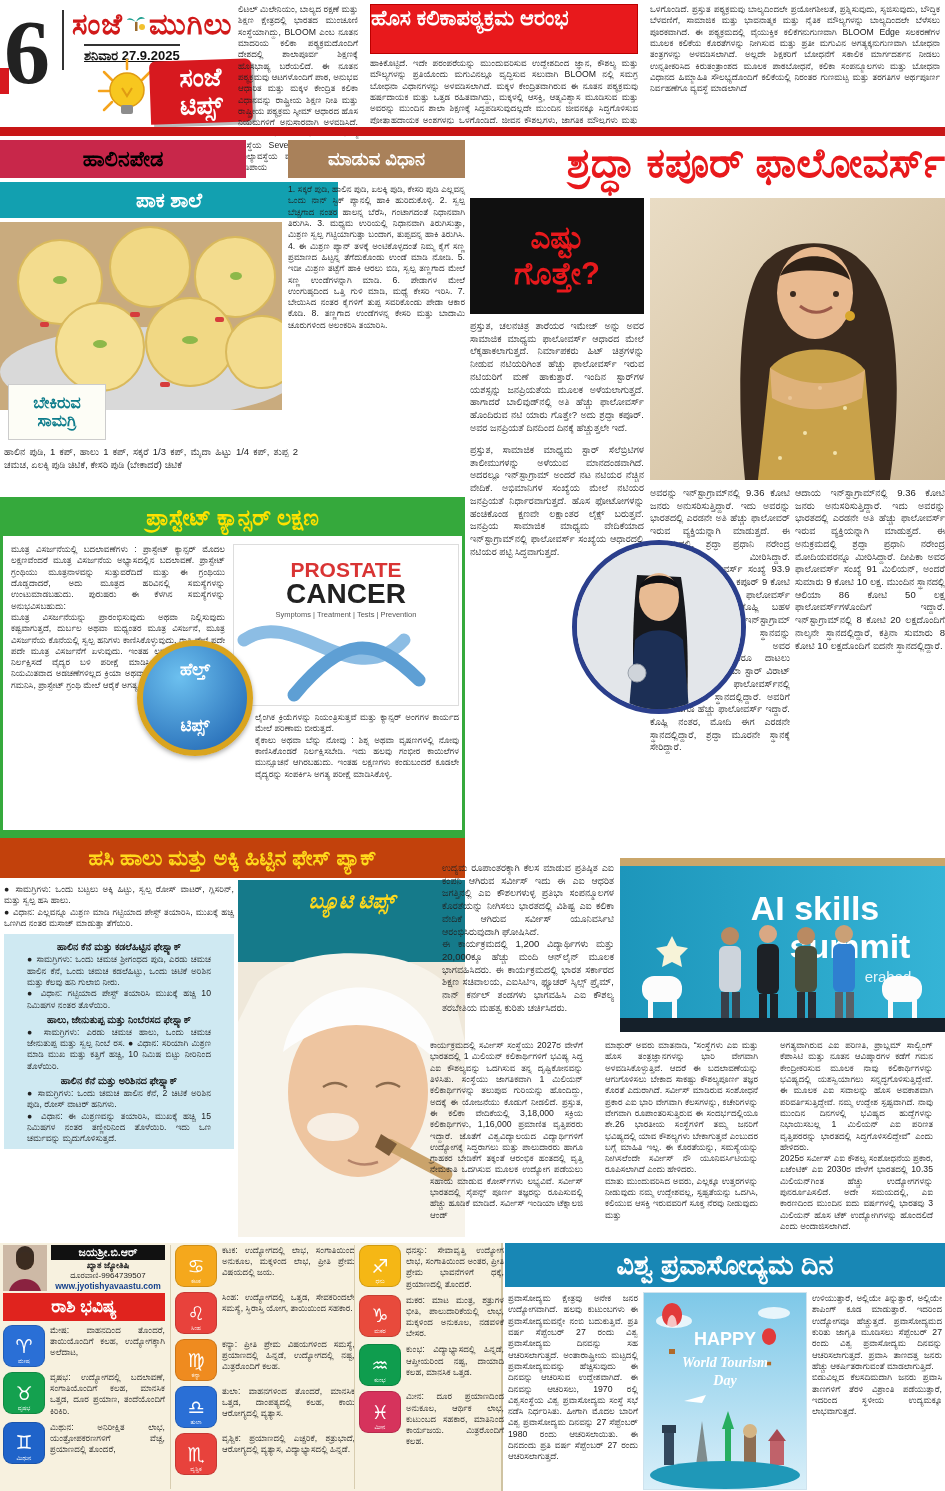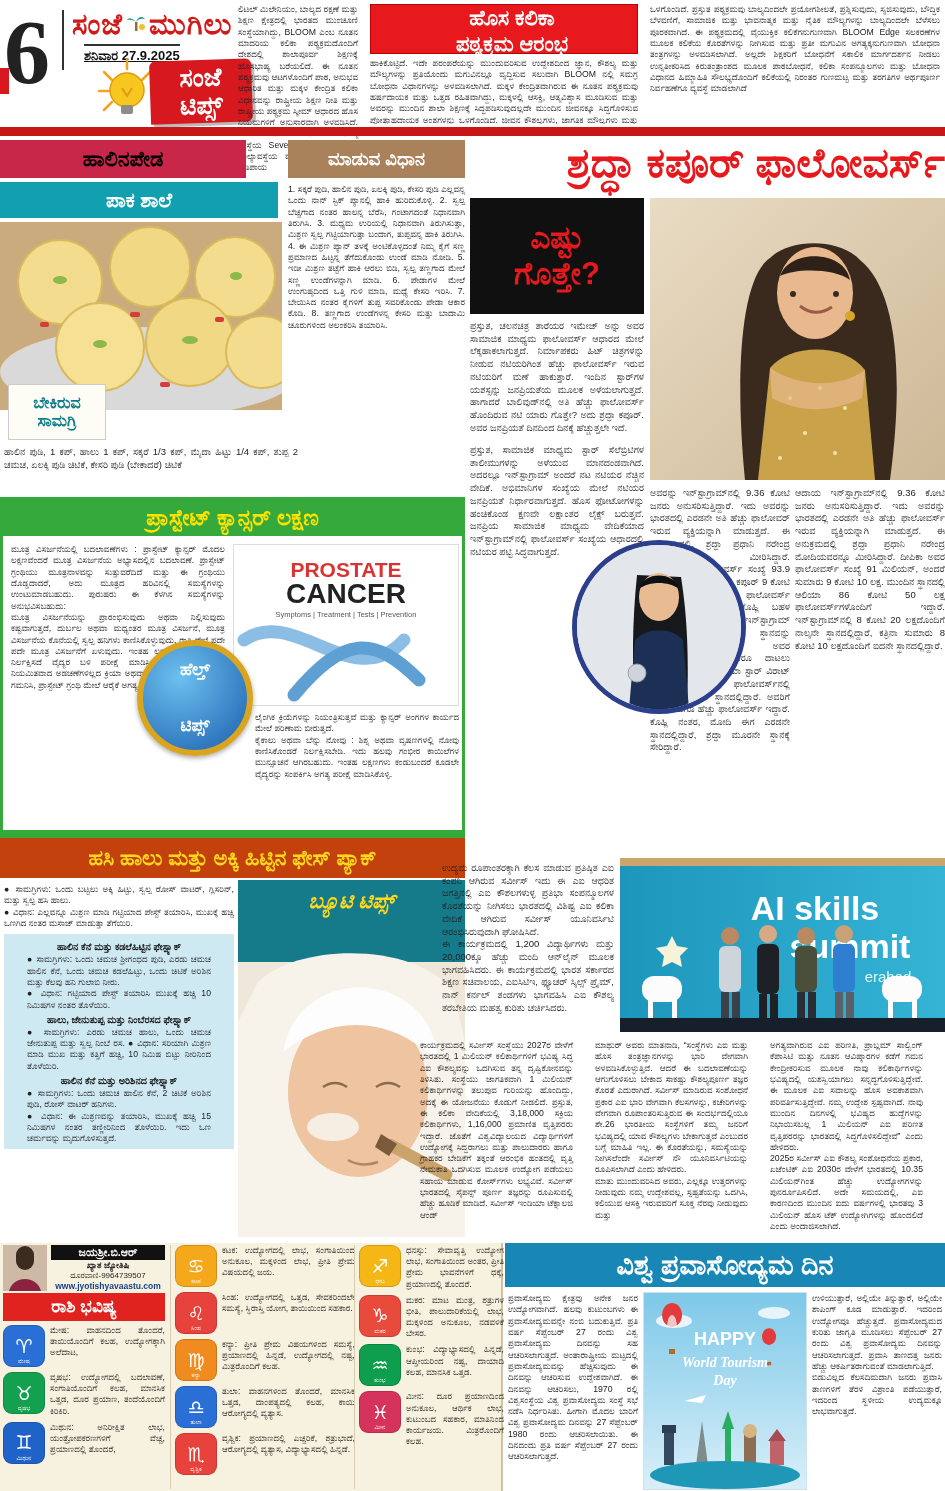--- a/index.html
+++ b/index.html
@@ -9,21 +9,21 @@
   .txt{font-size:9.5px;line-height:1.34;text-align:justify;color:#222;white-space:pre-line;}
   .txt-sm{font-size:8.7px;line-height:1.3;text-align:justify;color:#222;white-space:pre-line;}
   .bar{display:flex;align-items:center;justify-content:center;font-weight:bold;}
   .pgnum{font-family:"Liberation Serif","DejaVu Serif",serif;font-size:92px;font-weight:bold;color:#222;line-height:1;}
   .paper-name{color:#d11a1a;font-weight:bold;font-size:29px;letter-spacing:1px;}
   .date-line{font-size:13px;font-weight:bold;color:#111;border-top:2px solid #333;padding-top:2px;}
   .tips-box{background:#d7191f;color:#fff;font-weight:bold;text-align:center;border-radius:6px 6px 6px 0;
             transform:rotate(-2deg);box-shadow:3px 3px 0 #bbb;padding:4px 10px;}
   .tips-box div{font-size:25px;line-height:1.1;}
   .red-head-box{background:#e8191c;color:#fff;font-weight:bold;text-align:center;font-size:21px;line-height:1.25;
-                display:flex;flex-direction:column;justify-content:space-between;border:1px solid #b00;padding-left:16px;}
+                display:flex;flex-direction:row;justify-content:flex-start;border:1px solid #b00;}
   .col-flex{display:flex;gap:12px;}
   .headline-red{color:#e8191c;font-weight:bold;font-size:41px;text-align:right;line-height:1.05;letter-spacing:0;}
   .knowbox{background:#101010;display:flex;flex-direction:column;align-items:center;justify-content:center;}
   .knowbox div{color:#e8191c;font-weight:bold;font-size:31px;line-height:1.15;}
   .ai-headline{color:#0c0c0c;font-weight:bold;font-size:26px;text-align:center;line-height:1.2;}
   .blue-panel{background:#cfe9f2;padding:4px 23px;}
   .sub-title{font-weight:bold;font-size:9.6px;text-align:center;color:#111;margin:3px 0 1px;}
   .zod{display:flex;gap:5px;margin-bottom:5px;align-items:flex-start;}
   .zicon{flex:0 0 auto;width:40px;height:40px;border-radius:9px;position:relative;display:flex;align-items:center;justify-content:center;
          color:#fff;font-size:19px;border:1px solid rgba(0,0,0,.15);}
@@ -86,21 +86,21 @@
         <div class="txt-sm" style="flex:1;overflow:hidden;">ಹಾಕಿಕೊಟ್ಟಿದೆ. ಇದೇ ಪರಂಪರೆಯನ್ನು ಮುಂದುವರಿಸುವ ಉದ್ದೇಶದಿಂದ ಜ್ಞಾನ, ಕೌಶಲ್ಯ ಮತ್ತು ಮೌಲ್ಯಗಳನ್ನು ಪ್ರತಿಯೊಂದು ಮಗುವಿನಲ್ಲೂ ವೃದ್ಧಿಸುವ ಸಲುವಾಗಿ BLOOM ನಲ್ಲಿ ಸಮಗ್ರ ಬೋಧನಾ ವಿಧಾನಗಳನ್ನು ಅಳವಡಿಸಲಾಗಿದೆ. ಮಕ್ಕಳ ಕೇಂದ್ರಿತವಾಗಿರುವ ಈ ನೂತನ ಪಠ್ಯಕ್ರಮವು ಹರ್ಷದಾಯಕ ಮತ್ತು ಒತ್ತಡ ರಹಿತವಾಗಿದ್ದು, ಮಕ್ಕಳಲ್ಲಿ ಆಸಕ್ತಿ, ಆತ್ಮವಿಶ್ವಾಸ ಮೂಡಿಸುವ ಮತ್ತು ಅವರನ್ನು ಮುಂದಿನ ಶಾಲಾ ಶಿಕ್ಷಣಕ್ಕೆ ಸಿದ್ಧಪಡಿಸುವುದಲ್ಲದೇ ಮುಂದಿನ ಜೀವನಕ್ಕೂ ಸಿದ್ಧಗೊಳಿಸುವ ಪ್ರೋತ್ಸಾಹದಾಯಕ ಅಂಶಗಳನ್ನು ಒಳಗೊಂಡಿದೆ. ಜೀವನ ಕೌಶಲ್ಯಗಳು, ಜಾಗತಿಕ ಮೌಲ್ಯಗಳು ಮತ್ತು ಉತ್ತಮ ಹವ್ಯಾಸಗಳು ಹಾಗೂ ದೈನಂದಿನ ಅನುಭವಗಳನ್ನು ಯಾವುದೇ ಪ್ರಯಾಸವಿಲ್ಲದೇ ಕಲಿಸುವ ಬಹುಮುಖಿ ಬೋಧನಾ ವಿಧಾನವನ್ನು ಇದು</div>
       </div>
       <div class="txt-sm" style="flex:1;">ಒಳಗೊಂಡಿದೆ. ಪ್ರಸ್ತುತ ಪಠ್ಯಕ್ರಮವು ಬಾಲ್ಯದಿಂದಲೇ ಪ್ರಯೋಗಶೀಲತೆ, ಪ್ರಶ್ನಿಸುವುದು, ಸೃಜಿಸುವುದು, ಬೌದ್ಧಿಕ ಬೆಳವಣಿಗೆ, ಸಾಮಾಜಿಕ ಮತ್ತು ಭಾವನಾತ್ಮಕ ಮತ್ತು ನೈತಿಕ ಮೌಲ್ಯಗಳನ್ನು ಬಾಲ್ಯದಿಂದಲೇ ಬೆಳೆಸಲು ಪೂರಕವಾಗಿದೆ. ಈ ಪಠ್ಯಕ್ರಮದಲ್ಲಿ ವೈಯುಕ್ತಿಕ ಕಲಿಕೆಗನುಗುಣವಾಗಿ BLOOM Edge ಸಲಕರಣೆಗಳ ಮೂಲಕ ಕಲಿಕೆಯ ಕೊರತೆಗಳನ್ನು ನೀಗಿಸುವ ಮತ್ತು ಪ್ರತೀ ಮಗುವಿನ ಅಗತ್ಯಕ್ಕನುಗುಣವಾಗಿ ಬೋಧನಾ ತಂತ್ರಗಳನ್ನು ಅಳವಡಿಸಲಾಗಿದೆ. ಅಲ್ಲದೇ ಶಿಕ್ಷಕರಿಗೆ ಬೋಧನೆಗೆ ಸಕಾಲಿಕ ಮಾರ್ಗದರ್ಶನ ನೀಡಲು ಉನ್ನತೀಕರಿಸಿದ ಕಿರುತಂತ್ರಾಂಶದ ಮೂಲಕ ಪಾಠಬೋಧನೆ, ಕಲಿಕಾ ಸಂಪನ್ಮೂಲಗಳು ಮತ್ತು ಬೋಧನಾ ವಿಧಾನದ ಹಿಮ್ಮಾಹಿತಿ ಸೌಲಭ್ಯದೊಂದಿಗೆ ಕಲಿಕೆಯಲ್ಲಿ ನಿರಂತರ ಗುಣಮಟ್ಟ ಮತ್ತು ತರಗತಿಗಳ ಅರ್ಥಪೂರ್ಣ ನಿರ್ವಹಣೆಗೂ ವ್ಯವಸ್ಥೆ ಮಾಡಲಾಗಿದೆ</div>
     </div>
   </div>
 
   <div class="abs" style="left:0;top:127px;width:945px;height:9px;background:#c81616;"></div>
 
   <div class="abs bar" style="left:0;top:140px;width:246px;height:38px;background:#c8274a;color:#000000;font-size:21px;">ಹಾಲಿನಪೇಡ</div>
   <div class="abs bar" style="left:288px;top:140px;width:177px;height:38px;background:#a9815a;color:#fff;font-size:18px;">ಮಾಡುವ ವಿಧಾನ</div>
-  <div class="abs bar" style="left:0;top:182px;width:278px;height:36px;background:#12a0b0;color:#fff;font-size:20px;">ಪಾಕ ಶಾಲೆ</div>
+  <div class="abs bar" style="left:0;top:182px;width:338px;height:36px;background:#12a0b0;color:#fff;font-size:20px;">ಪಾಕ ಶಾಲೆ</div>
 
   <div class="abs" style="left:0;top:222px;width:282px;height:188px;">
     <svg width="282" height="188" viewBox="0 0 282 188">
       <rect width="282" height="188" fill="#c9ab7e"></rect>
       <ellipse cx="150" cy="150" rx="150" ry="45" fill="#d9d9d9"></ellipse>
       <g stroke="#d9b95c" stroke-width="2">
         <circle cx="60" cy="60" r="42" fill="#f3dc8e"></circle>
           <circle cx="150" cy="45" r="40" fill="#f1d884"></circle>
         <circle cx="235" cy="55" r="40" fill="#f3dc8e"></circle>
           <circle cx="100" cy="125" r="44" fill="#f5e094"></circle>
@@ -271,21 +271,21 @@
           <rect x="177" y="134" width="8" height="28" fill="#2a2d33"></rect>
           <rect x="188" y="134" width="8" height="28" fill="#2a2d33"></rect>
         <circle cx="224" cy="76" r="9" fill="#caa076"></circle>
           <rect x="213" y="86" width="22" height="48" rx="6" fill="#2f7fd0"></rect>
           <rect x="215" y="134" width="8" height="28" fill="#5a6066"></rect>
           <rect x="226" y="134" width="8" height="28" fill="#5a6066"></rect>
       </g>
       <rect y="160" width="325" height="14" fill="#15202a"></rect>
     </svg>
   </div>
-  <div class="abs col-flex" style="left:420px;top:1040px;width:503px;height:198px;gap:22px;">
+  <div class="abs col-flex" style="left:430px;top:1040px;width:503px;height:198px;gap:22px;">
     <div class="txt-sm" style="flex:1;">ಕಾರ್ಯಕ್ರಮದಲ್ಲಿ ಸರ್ವೀಸ್ ಸಂಸ್ಥೆಯು 2027ರ ವೇಳೆಗೆ ಭಾರತದಲ್ಲಿ 1 ಮಿಲಿಯನ್ ಕಲಿಕಾರ್ಥಿಗಳಿಗೆ ಭವಿಷ್ಯ ಸಿದ್ಧ ಎಐ ಕೌಶಲ್ಯವನ್ನು ಒದಗಿಸುವ ತನ್ನ ದೃಷ್ಟಿಕೋನವನ್ನು ತಿಳಿಸಿತು. ಸಂಸ್ಥೆಯು ಜಾಗತಿಕವಾಗಿ 1 ಮಿಲಿಯನ್ ಕಲಿಕಾರ್ಥಿಗಳನ್ನು ತಲುಪುವ ಗುರಿಯನ್ನು ಹೊಂದಿದ್ದು, ಅದಕ್ಕೆ ಈ ಯೋಜನೆಯು ಕೊಡುಗೆ ನೀಡಲಿದೆ. ಪ್ರಸ್ತುತ, ಈ ಕಲಿಕಾ ವೇದಿಕೆಯಲ್ಲಿ 3,18,000 ಸಕ್ರಿಯ ಕಲಿಕಾರ್ಥಿಗಳು, 1,16,000 ಪ್ರಮಾಣಿತ ವೃತ್ತಿಪರರು ಇದ್ದಾರೆ. ಜೊತೆಗೆ ವಿಶ್ವವಿದ್ಯಾಲಯದ ವಿದ್ಯಾರ್ಥಿಗಳಿಗೆ ಉದ್ಯೋಗಕ್ಕೆ ಸಿದ್ಧರಾಗಲು ಮತ್ತು ಪಾಲುದಾರರು ಹಾಗೂ ಗ್ರಾಹಕರ ಬೇಡಿಕೆಗೆ ತಕ್ಕಂತೆ ಆರಂಭಿಕ ಹಂತದಲ್ಲಿ ವೃತ್ತಿ ನೇಮಕಾತಿ ಒದಗಿಸುವ ಮೂಲಕ ಉದ್ಯೋಗ ಪಡೆಯಲು ಸಹಾಯ ಮಾಡುವ ಕೋರ್ಸ್‌ಗಳು ಲಭ್ಯವಿವೆ. ಸರ್ವೀಸ್ ಭಾರತದಲ್ಲಿ ಸೈಪನ್ಸ್ ಪೂರ್ಣ ತಜ್ಞರನ್ನು ರೂಪಿಸುವಲ್ಲಿ ಹೆಚ್ಚು ಹೂಡಿಕೆ ಮಾಡಿದೆ. ಸರ್ವೀಸ್ ಇಂಡಿಯಾ ಟೆಕ್ನಾಲಜಿ ಆಂಡ್</div>
     <div class="txt-sm" style="flex:1;">ಮಾಥುರ್ ಅವರು ಮಾತನಾಡಿ, “ಸಂಸ್ಥೆಗಳು ಎಐ ಮತ್ತು ಹೊಸ ತಂತ್ರಜ್ಞಾನಗಳನ್ನು ಭಾರಿ ವೇಗವಾಗಿ ಅಳವಡಿಸಿಕೊಳ್ಳುತ್ತಿವೆ. ಆದರೆ ಈ ಬದಲಾವಣೆಯನ್ನು ಆಗುಗೊಳಿಸಲು ಬೇಕಾದ ಸಾಕಷ್ಟು ಕೌಶಲ್ಯಪೂರ್ಣ ತಜ್ಞರ ಕೊರತೆ ಎದುರಾಗಿದೆ. ಸರ್ವೀಸ್ ಮಾಡಿರುವ ಸಂಶೋಧನೆ ಪ್ರಕಾರ ಎಐ ಭಾರಿ ವೇಗವಾಗಿ ಕೆಲಸಗಳನ್ನು, ಕಚೇರಿಗಳನ್ನು ವೇಗವಾಗಿ ರೂಪಾಂತರಿಸುತ್ತಿರುವ ಈ ಸಂದರ್ಭದಲ್ಲಿಯೂ ಶೇ.26 ಭಾರತೀಯ ಸಂಸ್ಥೆಗಳಿಗೆ ತಮ್ಮ ಜನರಿಗೆ ಭವಿಷ್ಯದಲ್ಲಿ ಯಾವ ಕೌಶಲ್ಯಗಳು ಬೇಕಾಗುತ್ತವೆ ಎಂಬುದರ ಬಗ್ಗೆ ಮಾಹಿತಿ ಇಲ್ಲ. ಈ ಕೊರತೆಯನ್ನು, ಸಮಸ್ಯೆಯನ್ನು ನೀಗಿಸಲೆಂದೇ ಸರ್ವೀಸ್ ನೌ ಯೂನಿವರ್ಸಿಟಿಯನ್ನು ರೂಪಿಸಲಾಗಿದೆ ಎಂದು ಹೇಳಿದರು.
 ಮಾತು ಮುಂದುವರಿಸಿದ ಅವರು, ಎಲ್ಲಕ್ಕೂ ಉತ್ತರಗಳನ್ನು ನೀಡುವುದು ನಮ್ಮ ಉದ್ದೇಶವಲ್ಲ, ಸ್ಪಷ್ಟತೆಯನ್ನು ಒದಗಿಸಿ, ಕಲಿಯುವ ಆಸಕ್ತಿ ಇರುವವರಿಗೆ ಸೂಕ್ತ ನೆರವು ನೀಡುವುದು ಮತ್ತು</div>
     <div class="txt-sm" style="flex:1;">ಅಗತ್ಯವಾಗಿರುವ ಎಐ ಪರಿಣತಿ, ಪ್ರಾಬ್ಲಮ್ ಸಾಲ್ವಿಂಗ್ ಕೆಪಾಸಿಟಿ ಮತ್ತು ನೂತನ ಆವಿಷ್ಕಾರಗಳ ಕಡೆಗೆ ಗಮನ ಕೇಂದ್ರೀಕರಿಸುವ ಮೂಲಕ ನಾವು ಕಲಿಕಾರ್ಥಿಗಳನ್ನು ಭವಿಷ್ಯದಲ್ಲಿ ಯಶಸ್ವಿಯಾಗಲು ಸನ್ನದ್ಧಗೊಳಿಸುತ್ತಿದ್ದೇವೆ. ಈ ಮೂಲಕ ಎಐ ಸವಾಲನ್ನು ಹೊಸ ಅವಕಾಶವಾಗಿ ಪರಿವರ್ತಿಸುತ್ತಿದ್ದೇವೆ. ನಮ್ಮ ಉದ್ದೇಶ ಸ್ಪಷ್ಟವಾಗಿದೆ. ನಾವು ಮುಂದಿನ ದಿನಗಳಲ್ಲಿ ಭವಿಷ್ಯದ ಹುದ್ದೆಗಳನ್ನು ನಿಭಾಯಿಸಬಲ್ಲ 1 ಮಿಲಿಯನ್ ಎಐ ಪರಿಣತ ವೃತ್ತಿಪರರನ್ನು ಭಾರತದಲ್ಲಿ ಸಿದ್ಧಗೊಳಿಸಲಿದ್ದೇವೆ” ಎಂದು ಹೇಳಿದರು.
 2025ರ ಸರ್ವೀಸ್ ಎಐ ಕೌಶಲ್ಯ ಸಂಶೋಧನೆಯ ಪ್ರಕಾರ, ಏಜೆಂಟಿಕ್ ಎಐ 2030ರ ವೇಳೆಗೆ ಭಾರತದಲ್ಲಿ 10.35 ಮಿಲಿಯನ್‌ಗಿಂತ ಹೆಚ್ಚು ಉದ್ಯೋಗಗಳನ್ನು ಪುನರ್ರೂಪಿಸಲಿದೆ. ಅದೇ ಸಮಯದಲ್ಲಿ, ಎಐ ಕಾರಣದಿಂದ ಮುಂದಿನ ಐದು ವರ್ಷಗಳಲ್ಲಿ ಭಾರತವು 3 ಮಿಲಿಯನ್ ಹೊಸ ಟೆಕ್ ಉದ್ಯೋಗಿಗಳನ್ನು ಹೊಂದಲಿದೆ ಎಂದು ಅಂದಾಜಿಸಲಾಗಿದೆ.</div>
   </div>
 
   <div class="abs bar" style="left:505px;top:1243px;width:440px;height:44px;background:#1887b5;color:#fff;font-size:27px;">ವಿಶ್ವ ಪ್ರವಾಸೋದ್ಯಮ ದಿನ</div>
   <div class="abs txt-sm" style="left:508px;top:1293px;width:130px;height:194px;">ಪ್ರವಾಸೋದ್ಯಮ ಕ್ಷೇತ್ರವು ಅನೇಕ ಜನರ ಉದ್ಯೋಗವಾಗಿದೆ. ಹಲವು ಕುಟುಂಬಗಳು ಈ ಪ್ರವಾಸೋದ್ಯಮವನ್ನೇ ನಂಬಿ ಬದುಕುತ್ತಿವೆ. ಪ್ರತಿ ವರ್ಷ ಸೆಪ್ಟೆಂಬರ್ 27 ರಂದು ವಿಶ್ವ ಪ್ರವಾಸೋದ್ಯಮ ದಿನವನ್ನು ಸಹ ಆಚರಿಸಲಾಗುತ್ತದೆ. ಅಂತಾರಾಷ್ಟ್ರೀಯ ಮಟ್ಟದಲ್ಲಿ ಪ್ರವಾಸೋದ್ಯಮವನ್ನು ಹೆಚ್ಚಿಸುವುದು ಈ ದಿನವನ್ನು ಆಚರಿಸುವ ಉದ್ದೇಶವಾಗಿದೆ. ಈ ದಿನವನ್ನು ಆಚರಿಸಲು, 1970 ರಲ್ಲಿ ವಿಶ್ವಸಂಸ್ಥೆಯ ವಿಶ್ವ ಪ್ರವಾಸೋದ್ಯಮ ಸಂಸ್ಥೆ ಸಭೆ ನಡೆಸಿ ನಿರ್ಧರಿಸಿತು. ಹೀಗಾಗಿ ಮೊದಲ ಬಾರಿಗೆ ವಿಶ್ವ ಪ್ರವಾಸೋದ್ಯಮ ದಿನವನ್ನು 27 ಸೆಪ್ಟೆಂಬರ್ 1980 ರಂದು ಆಚರಿಸಲಾಯಿತು. ಈ ದಿನದಂದು ಪ್ರತಿ ವರ್ಷ ಸೆಪ್ಟೆಂಬರ್ 27 ರಂದು ಆಚರಿಸಲಾಗುತ್ತದೆ.</div>
   <div class="abs" style="left:643px;top:1292px;width:162px;height:196px;border:1px solid #cfe3ee;">

